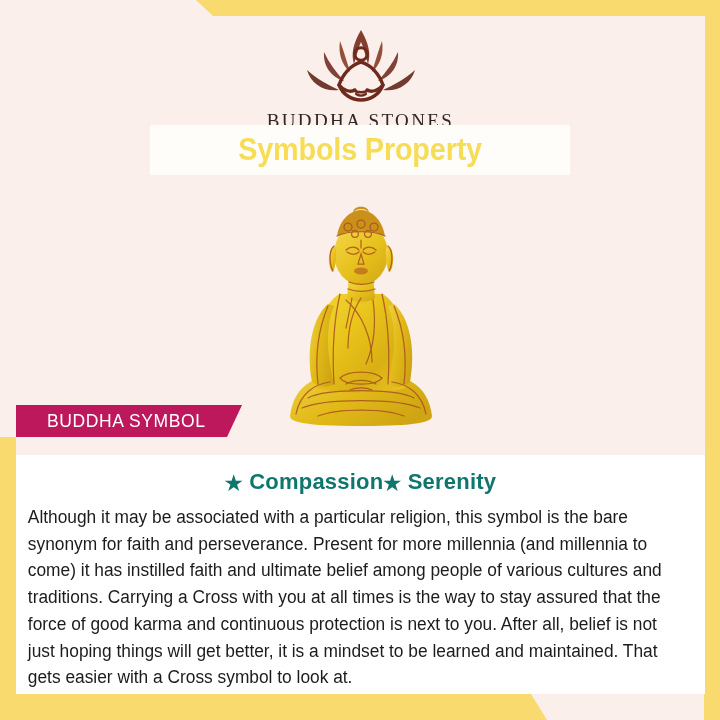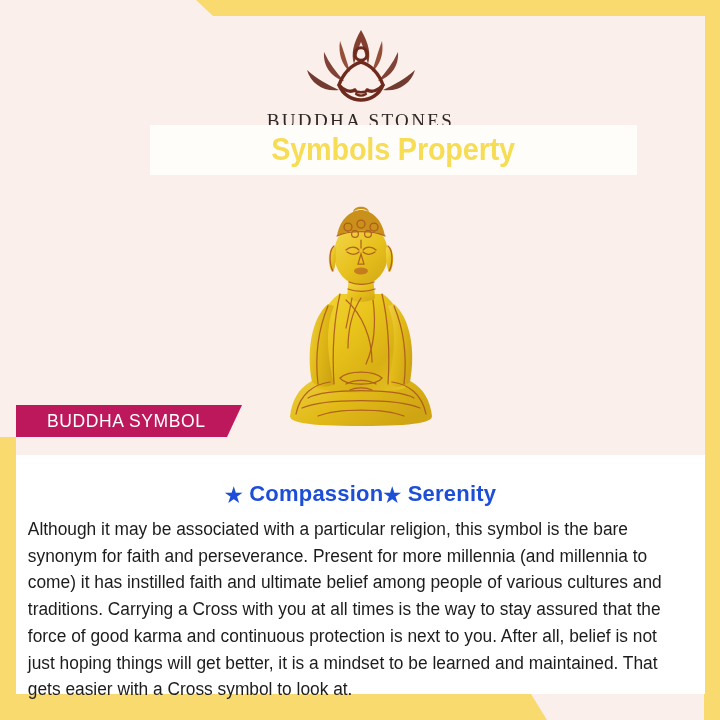--- a/index.html
+++ b/index.html
@@ -87,21 +87,21 @@
     letter-spacing: 2.4px;
     color: #2e2723;
     text-align: center;
   }
 
   
   .title-bar {
     position: absolute;
     left: 134px;
     top: 109px;
-    width: 487px;
+    width: 420px;
     height: 50px;
     background: #fffdfa;
     display: flex;
     align-items: center;
     justify-content: center;
   }
   .title-text {
     font-family: "Liberation Sans Narrow", "Liberation Sans", sans-serif;
     font-weight: bold;
     font-size: 31px;
@@ -150,26 +150,26 @@
   .panel {
     position: absolute;
     left: 16px;
     top: 455px;
     width: 689px;
     height: 239px;
     background: #ffffff;
   }
   .headline {
     margin: 0;
-    padding-top: 26px;
+    padding-top: 14px;
     text-align: center;
     font-family: "Liberation Sans Narrow", "Liberation Sans", sans-serif;
     font-weight: bold;
     font-size: 22px;
-    color: #1d4ed8;
+    color: #0f766e;
     letter-spacing: 0.2px;
     white-space: nowrap;
   }
   .headline .star {
     font-size: 20px;
     vertical-align: -1px;
   }
   .body-copy {
     margin: 0;
     padding: 9px 14px 0 12px;

